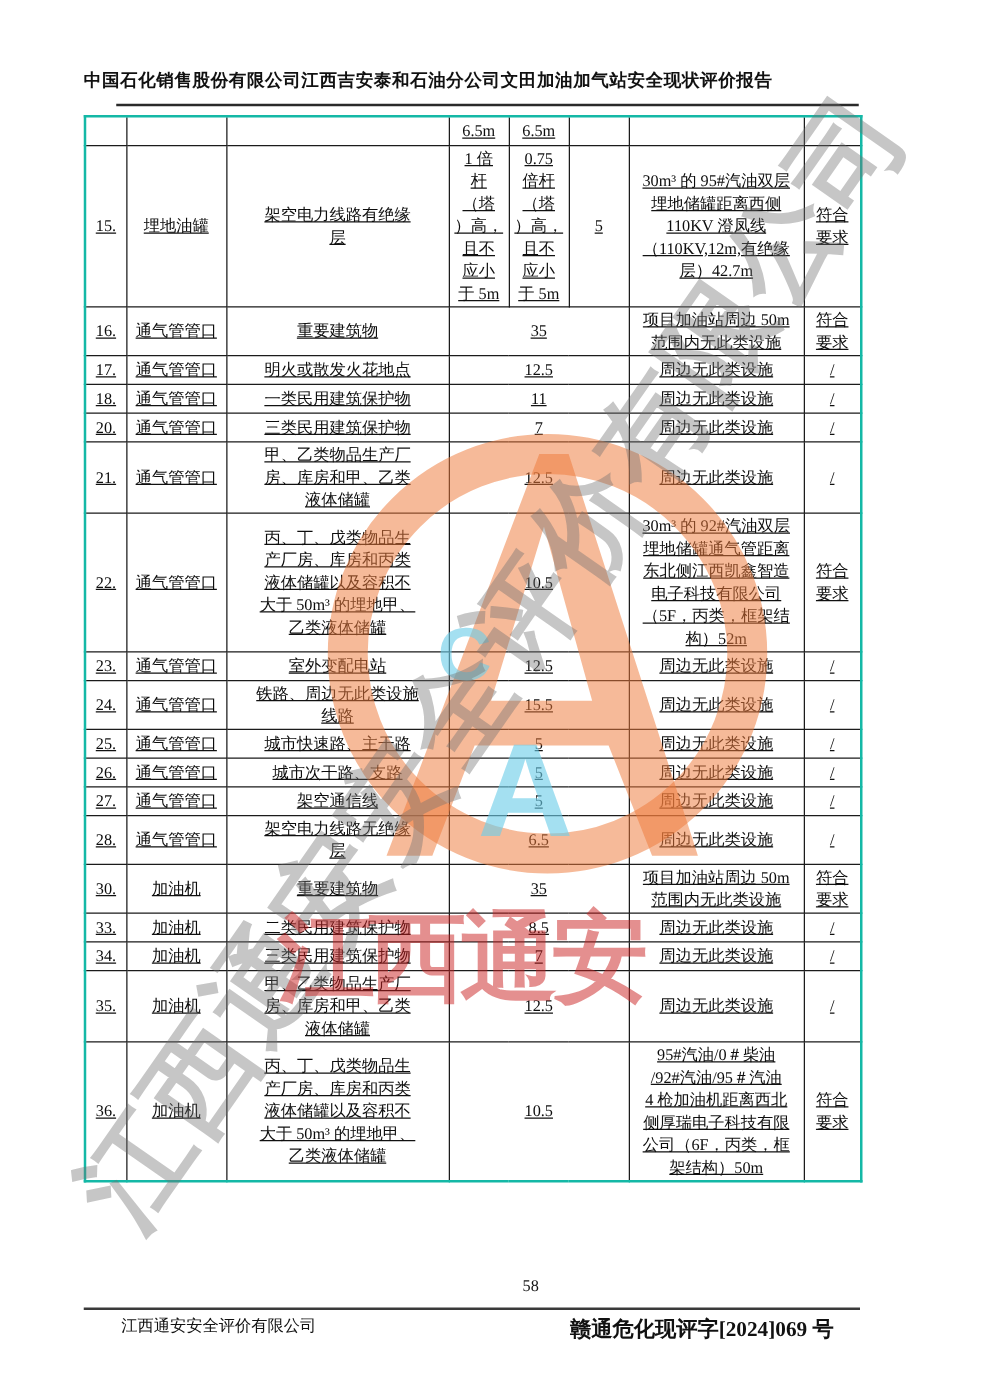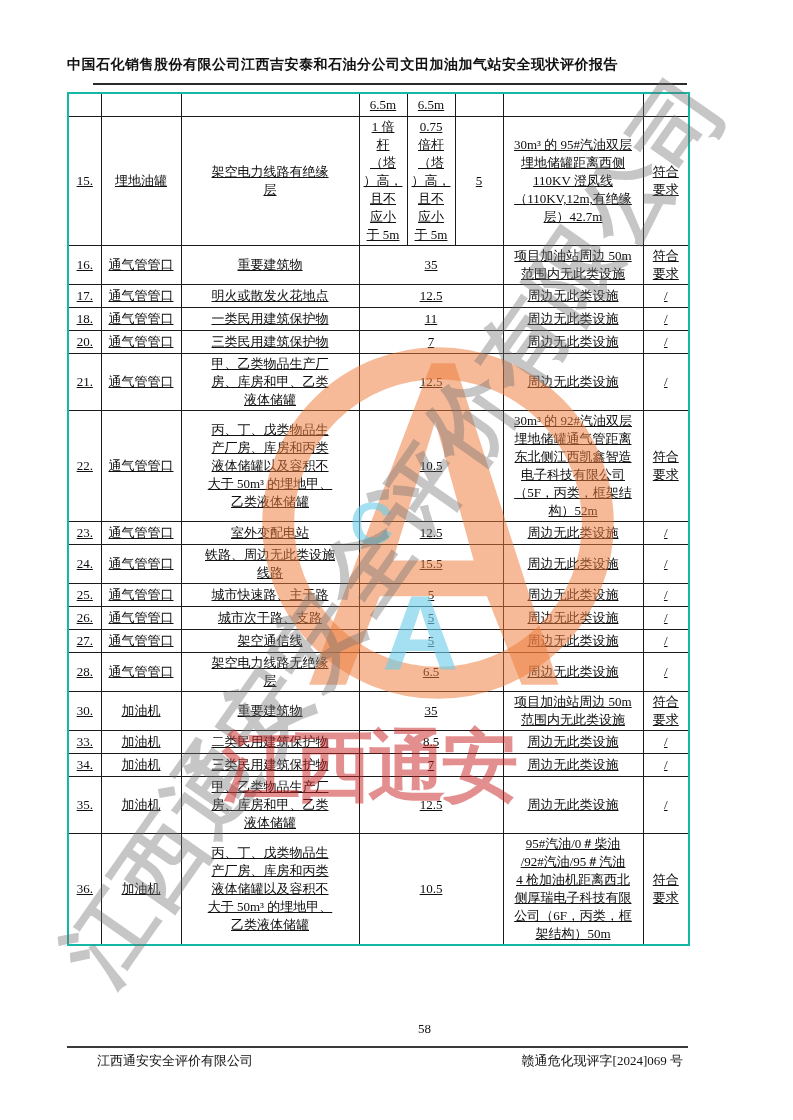--- a/index.html
+++ b/index.html
@@ -39,21 +39,21 @@
     font-size:88px;font-weight:600;letter-spacing:2px;white-space:nowrap;
     color:rgba(112,112,112,.40);transform:rotate(-55deg);line-height:1.2;
   }
   .wm-red{
     position:absolute;left:222px;top:728px;font-size:78px;font-weight:700;
     letter-spacing:-5px;white-space:nowrap;color:rgba(201,31,31,.5);line-height:1;
   }
   .footer-page{position:absolute;top:1021px;left:67px;width:621px;text-align:center;font-size:13px;margin-left:47px;}
   .footer-rule{position:absolute;top:1046px;left:67px;width:621px;border-top:2px solid #3a3a3a;}
   .footer-left{position:absolute;top:1052px;left:97px;font-size:13px;}
-  .footer-right{position:absolute;top:1052px;right:110px;font-size:13px;}
+  .footer-right{position:absolute;top:1052px;right:126px;font-size:17px;font-weight:bold;}
 </style>
 </head>
 <body>
 
 <div class="title">中国石化销售股份有限公司江西吉安泰和石油分公司文田加油加气站安全现状评价报告</div>
 <div class="header-rule"></div>
 
 <table class="report">
   <colgroup>
     <col style="width:33px">

